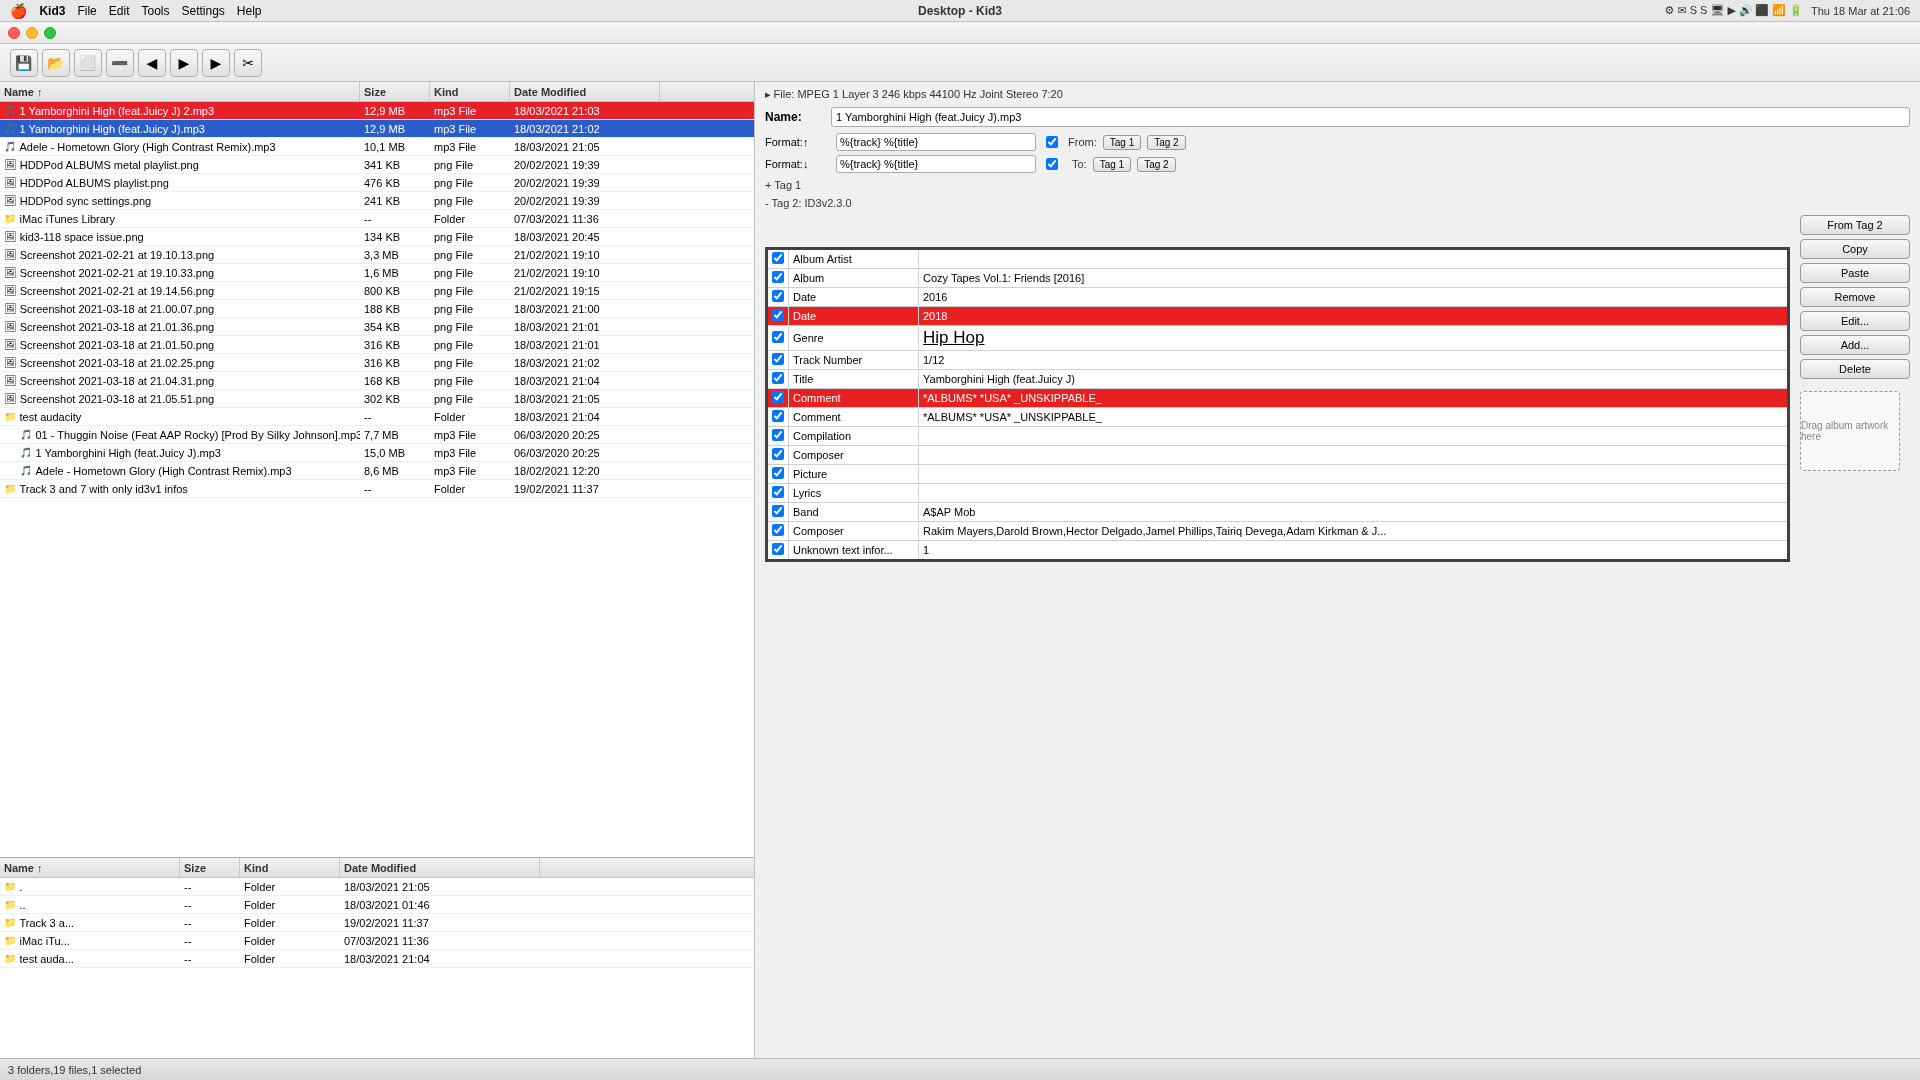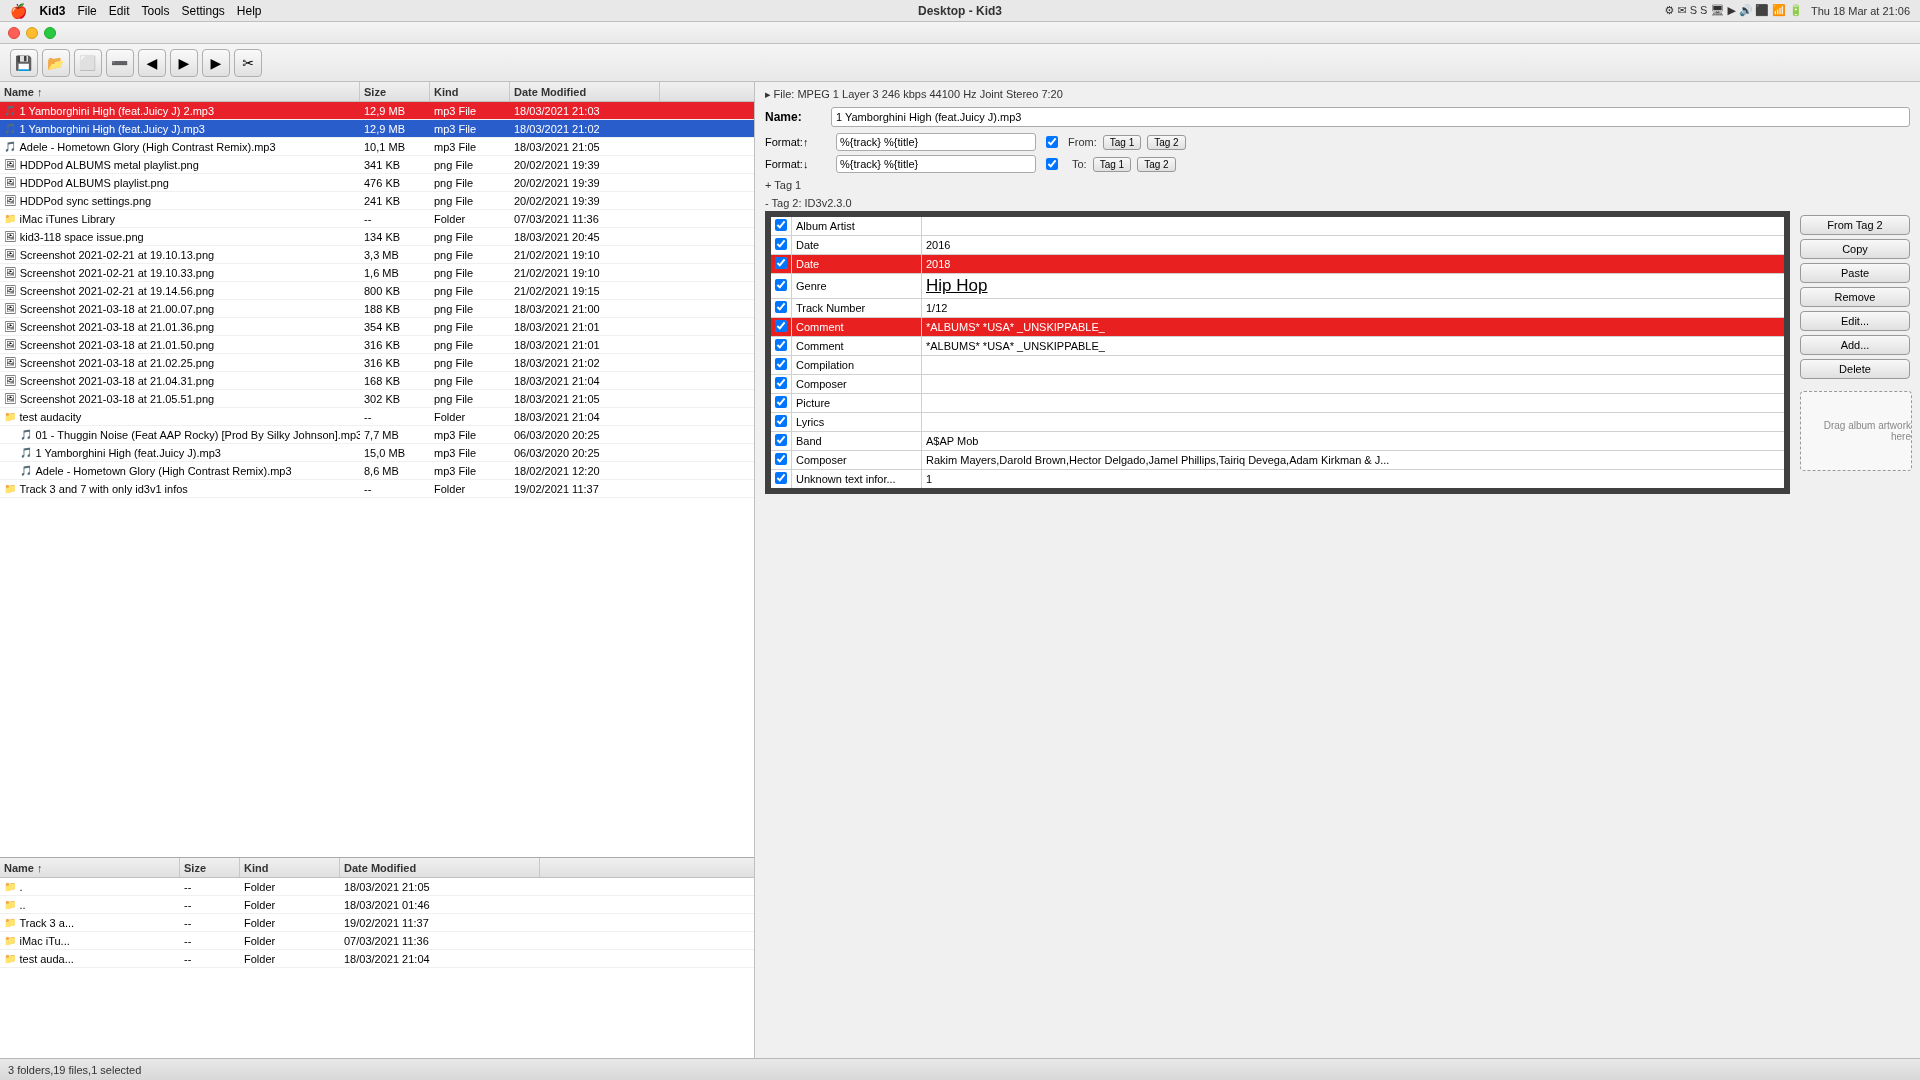--- a/index.html
+++ b/index.html
@@ -213,22 +213,23 @@
       gap: 4px;
       margin-bottom: 2px;
       cursor: pointer;
     }
 
     
     .tag-table {
       width: 100%;
       border-collapse: collapse;
       background: #fff;
-      border: 6px solid #404040;
-      font-size: 11px;
+      border: 3px solid #404040;
+      font-size: 11px;
+      margin-top: 36px;
     }
     .tag-table td {
       border: 1px solid #d0d0d0;
       padding: 2px 4px;
       height: 18px;
     }
     .tag-table .col-check { width: 20px; text-align: center; }
     .tag-table .col-field { width: 130px; }
     .tag-table .col-value { }
     .action-btn {
@@ -250,30 +251,30 @@
     }
     .sidebar-actions {
       width: 110px;
       flex-shrink: 0;
       display: flex;
       flex-direction: column;
       gap: 4px;
       padding-top: 4px;
     }
     .artwork-box {
-      width: 112px;
+      width: 100px;
       height: 80px;
       border: 1px dashed #999;
       border-radius: 4px;
       display: flex;
       align-items: center;
       justify-content: center;
       font-size: 10px;
       color: #888;
-      text-align: right;
+      text-align: left;
       margin-top: 8px;
       background: #f8f8f8;
     }
 
     input[type="checkbox"] {
       width: 12px; height: 12px;
       cursor: pointer;
     }
   </style>
 </head>
@@ -627,20 +628,29 @@
       </td>
       <td class="col-field" style="">Album Artist</td>
       <td class="col-value" style="">
         <input type="text" value="" style="width: 100%; border: none; background: transparent; font-size: 11px; color: rgb(0, 0, 0); outline: none;">
       </td>
     </tr>
                 <tr>
       <td class="col-check" style="">
         <input type="checkbox" checked="" style="">
       </td>
+      <td class="col-field" style="">Album</td>
+      <td class="col-value" style="">
+        <input type="text" value="Cozy Tapes Vol.1: Friends [2016]" style="width: 100%; border: none; background: transparent; font-size: 11px; color: rgb(0, 0, 0); outline: none;">
+      </td>
+    </tr>
+                <tr>
+      <td class="col-check" style="">
+        <input type="checkbox" checked="" style="">
+      </td>
       <td class="col-field" style="">Date</td>
       <td class="col-value" style="">
         <input type="text" value="2016" style="width: 100%; border: none; background: transparent; font-size: 11px; color: rgb(0, 0, 0); outline: none;">
       </td>
     </tr>
                 <tr style="background: rgb(232, 32, 32); color: rgb(255, 255, 255);">
       <td class="col-check" style="background:#e82020;color:#fff;">
         <input type="checkbox" checked="" style="">
       </td>
       <td class="col-field" style="background:#e82020;color:#fff;">Date</td>
@@ -657,20 +667,29 @@
         <input type="text" value="Hip Hop" style="width: 100%; border: none; background: transparent; font-size: 17px; color: rgb(0, 0, 0); outline: none; text-decoration: underline;">
       </td>
     </tr>
                 <tr>
       <td class="col-check" style="">
         <input type="checkbox" checked="" style="">
       </td>
       <td class="col-field" style="">Track Number</td>
       <td class="col-value" style="">
         <input type="text" value="1/12" style="width: 100%; border: none; background: transparent; font-size: 11px; color: rgb(0, 0, 0); outline: none;">
+      </td>
+    </tr>
+                <tr>
+      <td class="col-check" style="">
+        <input type="checkbox" checked="" style="">
+      </td>
+      <td class="col-field" style="">Title</td>
+      <td class="col-value" style="">
+        <input type="text" value="Yamborghini High (feat.Juicy J)" style="width: 100%; border: none; background: transparent; font-size: 11px; color: rgb(0, 0, 0); outline: none;">
       </td>
     </tr>
                 <tr style="background: rgb(232, 32, 32); color: rgb(255, 255, 255);">
       <td class="col-check" style="background:#e82020;color:#fff;">
         <input type="checkbox" checked="" style="">
       </td>
       <td class="col-field" style="background:#e82020;color:#fff;">Comment</td>
       <td class="col-value" style="background:#e82020;color:#fff;">
         <input type="text" value="*ALBUMS* *USA* _UNSKIPPABLE_" style="width: 100%; border: none; background: transparent; font-size: 11px; color: rgb(255, 255, 255); outline: none;">
       </td>

